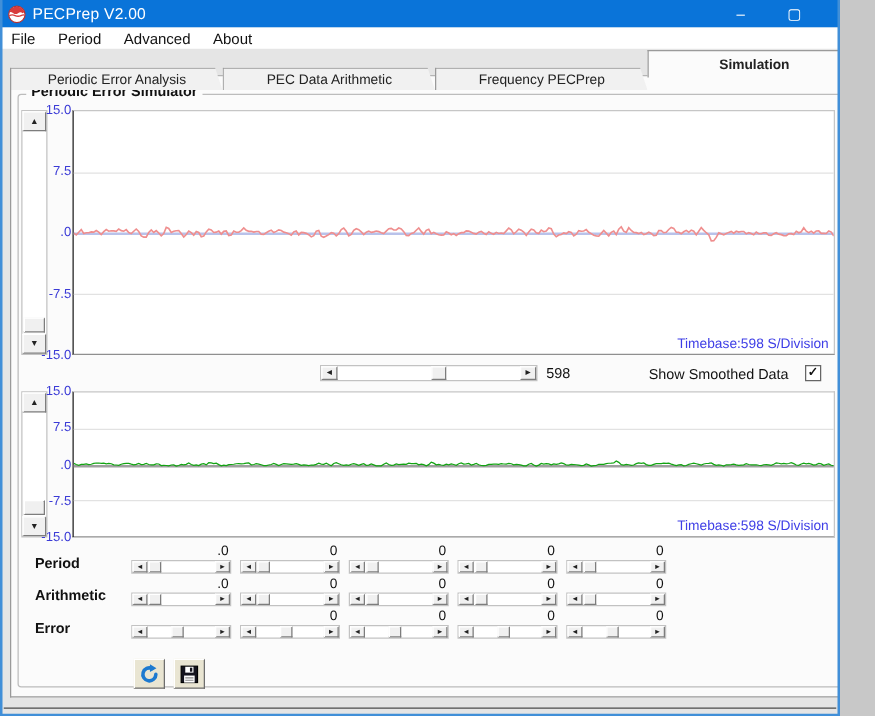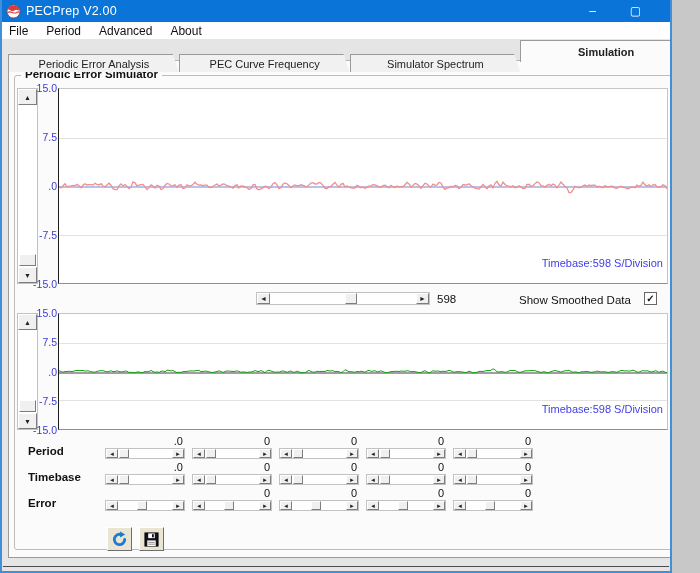--- a/index.html
+++ b/index.html
@@ -18,21 +18,21 @@
   .menubar{position:absolute;left:0;top:22px;width:700px;height:17px;background:#fff;
            display:flex;align-items:center;font-size:12px;color:#111;}
   .menu-item{padding:0 9px;height:17px;display:flex;align-items:center;}
   
   .tabstrip{position:absolute;left:8px;top:40px;width:684px;height:21px;display:flex;z-index:5;}
   .tab{flex:1;position:relative;margin-top:14px;height:17px;background:#f1f1f1;
        border:1px solid #9a9a9a;border-bottom:none;border-right:none;
        display:flex;align-items:center;justify-content:center;font-size:11px;color:#222;
        clip-path:polygon(0 0,calc(100% - 6px) 0,100% 100%,0 100%);}
   .tab.active{margin-top:0;height:21px;background:#fbfbfb;font-weight:bold;
-       border-right:1px solid #c2410c;clip-path:none;z-index:6;}
+       border-right:4px solid #c2410c;clip-path:none;z-index:6;}
   .page{position:absolute;left:8px;top:60px;width:682px;height:496px;background:#fbfbfb;
         border:1px solid #9a9a9a;border-top:1px solid #b5b5b5;}
   .bottom-line{position:absolute;left:3px;right:3px;top:566px;height:1px;background:#4c4c4c;}
   
   .groupbox{position:absolute;left:14px;top:75px;width:668px;height:473px;
             border:1px solid #bcbcbc;border-radius:3px;}
   .gb-label{position:absolute;left:6px;top:-8px;background:#fbfbfb;padding:0 4px;
             font-size:11.5px;font-weight:bold;color:#111;white-space:nowrap;}
   
   .bevel{background:#f0f0f0;border:1px solid;border-color:#ffffff #7d7d7d #7d7d7d #ffffff;box-sizing:border-box;}
@@ -48,21 +48,21 @@
   .hs-thumb{position:absolute;top:0;height:11px;width:12px;}
   
   .ylabels{position:absolute;width:20px;}
   .ylabels span{position:absolute;right:0;transform:translateY(-50%);font-size:10.5px;
                 color:#3b3bd6;white-space:nowrap;margin-left:29px;}
   .plot{position:absolute;background:#fff;box-sizing:border-box;
         border-top:1px solid #c6c6c6;border-right:1px solid #c6c6c6;
         border-bottom:1px solid #8f8f8f;border-left:1px solid #1c1c1c;}
   .grid{position:absolute;left:0;right:0;height:1px;background:#e2e2e2;}
   .plot svg{position:absolute;left:0;top:0;}
-  .timebase{position:absolute;right:4px;bottom:14px;font-size:11px;color:#3e3ee6;margin-top:44px;}
+  .timebase{position:absolute;right:4px;bottom:2px;font-size:11px;color:#3e3ee6;margin-top:44px;}
   
   .val-598{position:absolute;left:437px;top:293px;font-size:11.5px;color:#111;}
   .smooth-label{position:absolute;left:519px;top:294px;font-size:11.5px;color:#111;}
   .checkbox{position:absolute;left:644px;top:292px;width:13px;height:13px;background:#fff;
             border:1px solid #666;box-sizing:border-box;display:flex;align-items:center;
             justify-content:center;font-size:10px;font-weight:bold;color:#111;line-height:1;}
   
   .srow{position:absolute;left:0;width:700px;height:26px;}
   .srow-label{position:absolute;left:28px;top:9px;font-size:11.5px;font-weight:bold;color:#111;}
   .scol{position:absolute;top:0;width:80px;height:26px;}
@@ -99,22 +99,22 @@
 
   <div class="menubar" id="menubar">
       <div class="menu-item">File</div>
       <div class="menu-item">Period</div>
       <div class="menu-item">Advanced</div>
       <div class="menu-item">About</div>
     </div>
 
   <div class="tabstrip" id="tabstrip">
       <div class="tab">Periodic Error Analysis</div>
-      <div class="tab">PEC Curve Frequency</div>
-      <div class="tab">Simulator Spectrum</div>
+      <div class="tab">PEC Data Arithmetic</div>
+      <div class="tab">Frequency PECPrep</div>
       <div class="tab active">Simulation</div>
     </div>
 
   <div class="page"></div>
   <div class="bottom-line"></div>
 
   <div class="groupbox">
     <span class="gb-label">Periodic Error Simulator</span>
   </div>
 
@@ -208,21 +208,21 @@
       <div class="scol" style="left: 453px;">
         <span class="sval">0</span>
         <div class="hslider">
           <div class="sl-btn sl-left bevel">◄</div>
           <div class="sl-thumb bevel" style="left: 12.92px;"></div>
           <div class="sl-btn sl-right bevel">►</div>
         </div>
       </div>
     </div>
   <div class="srow" style="top:462px;" id="srow-1">
-    <span class="srow-label">Timebase</span>
+    <span class="srow-label">Arithmetic</span>
   <div class="scol" style="left: 105px;">
         <span class="sval">.0</span>
         <div class="hslider">
           <div class="sl-btn sl-left bevel">◄</div>
           <div class="sl-thumb bevel" style="left: 12.92px;"></div>
           <div class="sl-btn sl-right bevel">►</div>
         </div>
       </div>
       <div class="scol" style="left: 192px;">
         <span class="sval">0</span>

